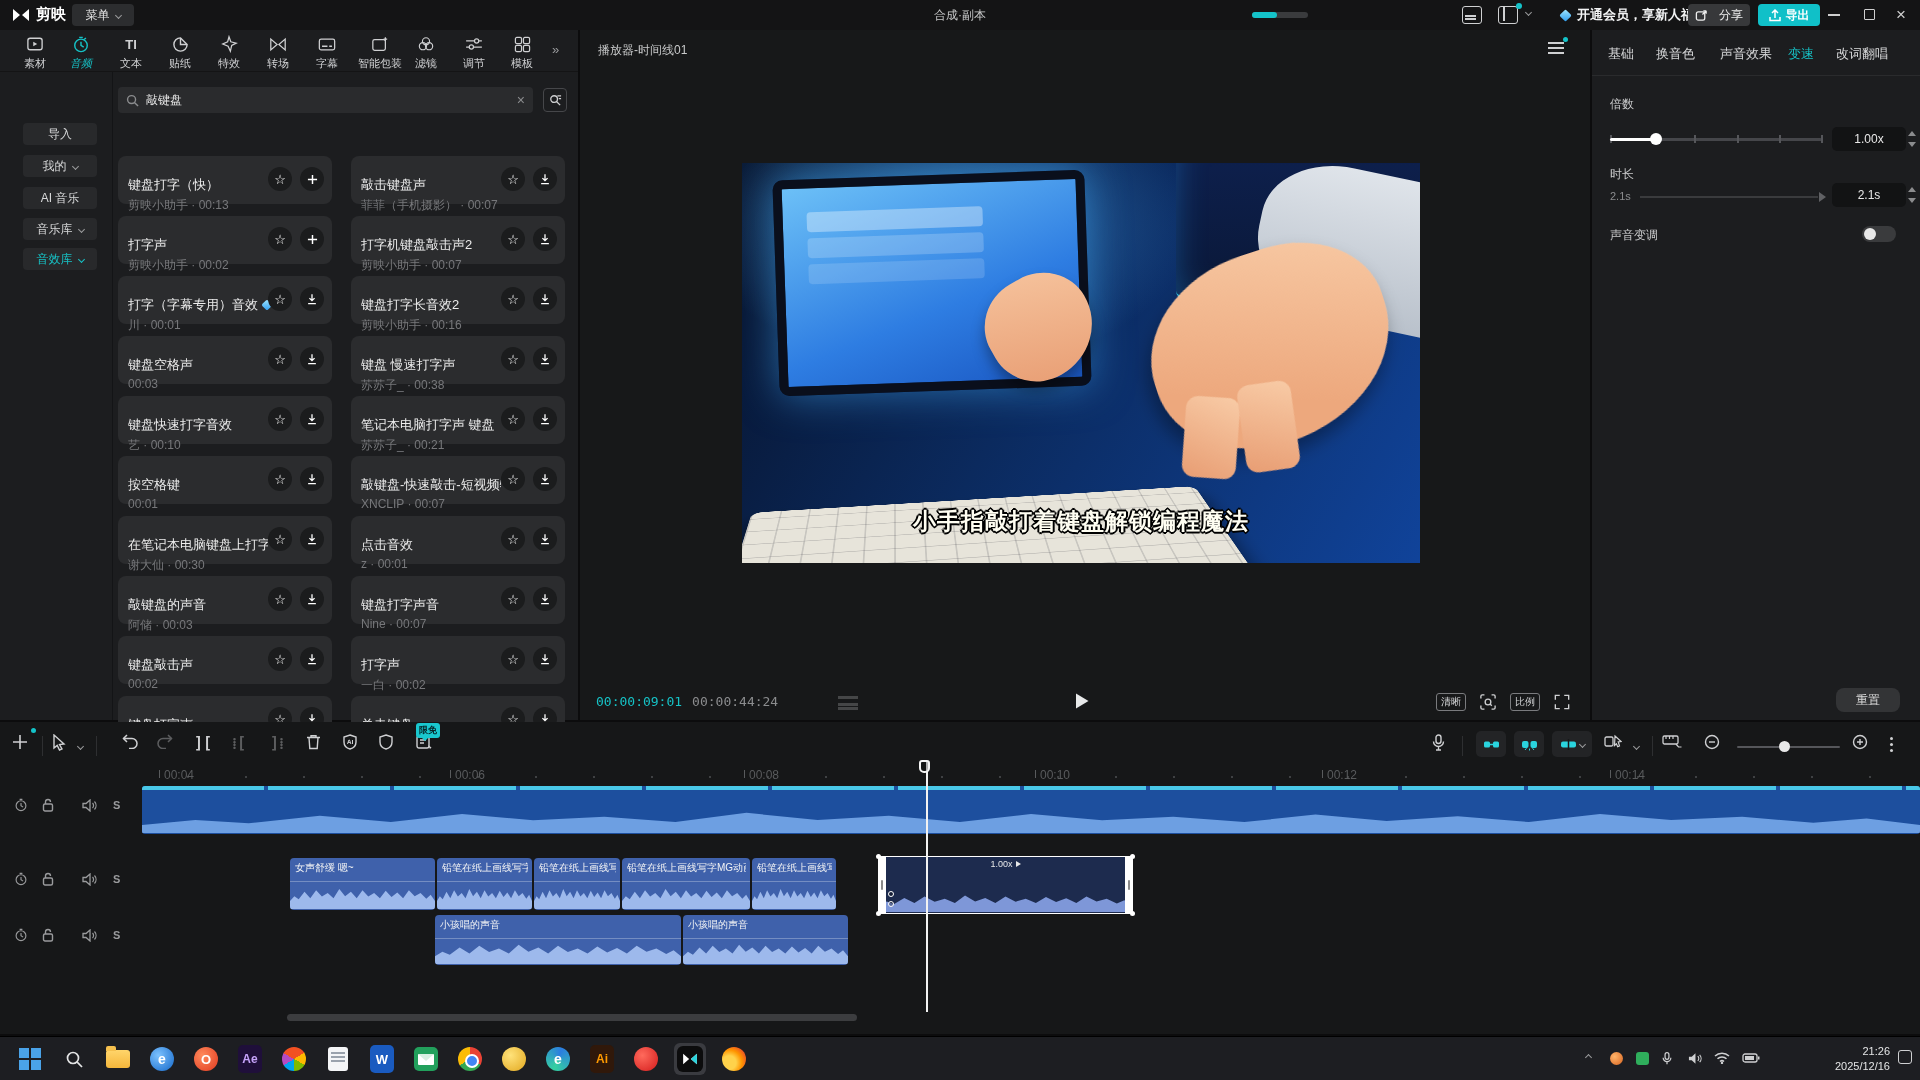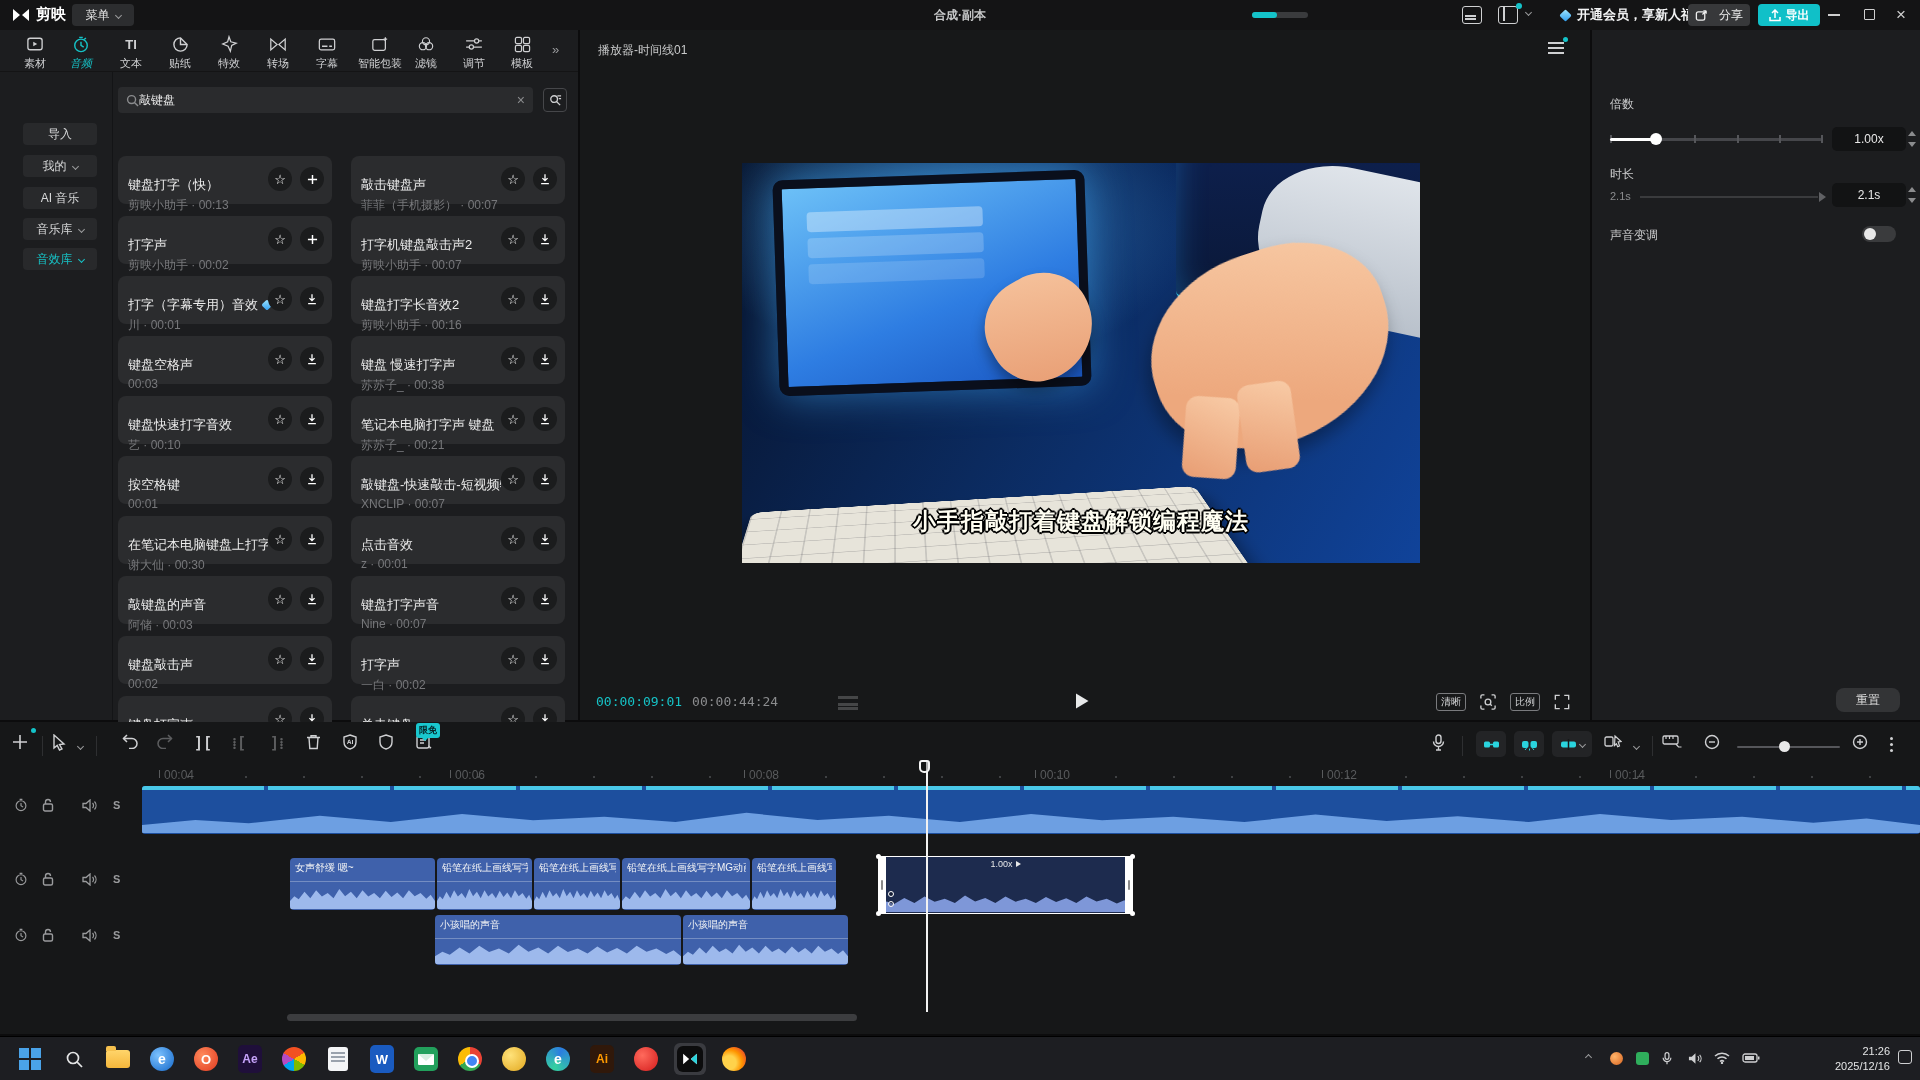--- a/index.html
+++ b/index.html
@@ -6,21 +6,21 @@
   html,body{background:#000;}
   body{font-family:"Liberation Sans","DejaVu Sans",sans-serif;-webkit-font-smoothing:antialiased;}
   .app{position:relative;width:1920px;height:1080px;background:#0c0c0d;overflow:hidden;color:#d8d9da;}
   svg{display:block;}
   .chev{display:inline-block;width:5px;height:5px;border-right:1.5px solid #9a9b9d;border-bottom:1.5px solid #9a9b9d;transform:rotate(45deg);}
 
   
   .titlebar{position:absolute;left:0;top:0;width:1920px;height:30px;background:#141415;}
   .logo{position:absolute;left:12px;top:5px;display:flex;align-items:center;gap:6px;color:#fff;font-weight:bold;font-size:15px;}
   .menu-btn{position:absolute;left:72px;top:4px;width:62px;height:22px;background:#2c2d2f;border-radius:4px;color:#e6e6e6;font-size:12px;display:flex;align-items:center;justify-content:center;gap:6px;}
-  .doc-title{position:absolute;left:900px;top:7px;width:120px;text-align:center;font-size:12px;color:#c8c9ca;font-weight:bold;}
+  .doc-title{position:absolute;left:900px;top:7px;width:120px;text-align:center;font-size:12px;color:#c8c9ca;}
   .progress{position:absolute;left:1252px;top:12px;width:56px;height:6px;border-radius:3px;background:#3a3b3d;}
   .progress i{display:block;width:45%;height:100%;border-radius:3px;background:#14c3c9;}
   .tb-icon{position:absolute;top:6px;width:20px;height:18px;border:1.5px solid #cfd0d2;border-radius:3px;}
   .tb-icon.i1{left:1462px;}
   .tb-icon.i1::after{content:"";position:absolute;left:2px;top:8px;width:11px;height:1.5px;background:#cfd0d2;box-shadow:0 3px 0 #cfd0d2;}
   .tb-icon.i2{left:1498px;}
   .tb-icon.i2::after{content:"";position:absolute;left:4px;top:0;width:1.5px;height:14px;background:#cfd0d2;}
   .tb-dot{position:absolute;left:1516px;top:3px;width:6px;height:6px;border-radius:50%;background:#14c3c9;}
   .tb-caret{position:absolute;left:1526px;top:10px;}
   .member{position:absolute;left:1560px;top:6px;display:flex;align-items:center;gap:6px;color:#f2f3f4;font-size:13px;font-weight:bold;}
@@ -39,21 +39,21 @@
   .rtab .ric{height:20px;display:flex;align-items:center;justify-content:center;margin-bottom:2px;color:#cfd0d2;font-weight:bold;font-size:13px;}
   .rtab.sel,.rtab.sel .ric{color:#16c2c6;font-style:italic;}
   .rtab.sel svg *{stroke:#16c2c6;}
   .rmore{position:absolute;left:552px;top:12px;color:#9a9b9d;font-size:13px;letter-spacing:-2px;}
   .vline{position:absolute;left:112px;top:42px;width:1px;height:648px;background:#131416;}
 
   .side-btn{position:absolute;left:23px;width:74px;height:22px;background:#28292b;border-radius:4px;color:#d8d9da;font-size:12px;display:flex;align-items:center;justify-content:center;gap:6px;}
   .side-btn.sel{color:#16c2c6;}
   .side-btn.sel .chev{border-color:#16c2c6;transform:rotate(45deg);}
 
-  .search-box{position:absolute;left:118px;top:57px;width:415px;height:26px;background:#2a2b2d;border-radius:4px;display:flex;align-items:center;padding:0 8px;}
+  .search-box{position:absolute;left:118px;top:57px;width:415px;height:26px;background:#2a2b2d;border-radius:4px;display:flex;align-items:center;padding:0 8px;gap:7px;}
   .search-box .stext{font-size:12px;color:#e8e8e8;flex:1;}
   .search-filter{position:absolute;left:543px;top:58px;width:24px;height:24px;border:1px solid #46474a;border-radius:4px;display:flex;align-items:center;justify-content:center;}
 
   .card{position:absolute;width:214px;height:48px;background:#2b2c2e;border-radius:8px;padding:19px 10px;}
   .c-title{font-size:13px;color:#ececec;white-space:nowrap;overflow:hidden;max-width:140px;display:inline-block;vertical-align:middle;}
   .c-meta{font-size:12px;color:#77787b;margin-top:3px;white-space:nowrap;overflow:hidden;}
   .c-acts{position:absolute;right:8px;top:11px;display:flex;gap:8px;}
   .cbtn{width:24px;height:24px;border-radius:50%;background:#1b1c1d;display:flex;align-items:center;justify-content:center;color:#fff;}
   .cbtn .star{font-size:13px;line-height:1;color:#fff;}
   .vip{display:inline-block;width:10px;height:10px;background:linear-gradient(135deg,#9fe6ff,#2e9df0);transform:rotate(45deg) scale(.8);border-radius:2px;margin-left:4px;vertical-align:middle;}
@@ -567,20 +567,27 @@
         <span>
             <svg width="16" height="16" viewBox="0 0 18 18">
               <path d="M11.5 1.5h5v5M6.5 16.5h-5v-5M16.5 11.5v5h-5M1.5 6.5v-5h5" stroke="#cfd0d2" stroke-width="1.5" fill="none"></path>
             </svg>
           </span>
       </div>
     </div>
   </section>
 
   <section class="inspector">
+    <div class="itabs">
+      <span class="itab" style="left:16px">基础</span>
+      <span class="itab" style="left:64px">换音色</span>
+      <span class="itab" style="left:128px">声音效果</span>
+      <span class="itab sel" style="left:196px">变速</span>
+      <span class="itab" style="left:244px">改词翻唱</span>
+    </div>
     <div class="ilabel" style="top:66px">倍数</div>
     <div class="slider">
       <div class="track"></div>
       <span class="tick" style="left:0"></span>
         <span class="tick" style="left:42px"></span>
         <span class="tick" style="left:84px"></span>
         <span class="tick" style="left:127px"></span>
         <span class="tick" style="left:169px"></span>
         <span class="tick" style="left:211px"></span>
       <div class="fill"></div>

